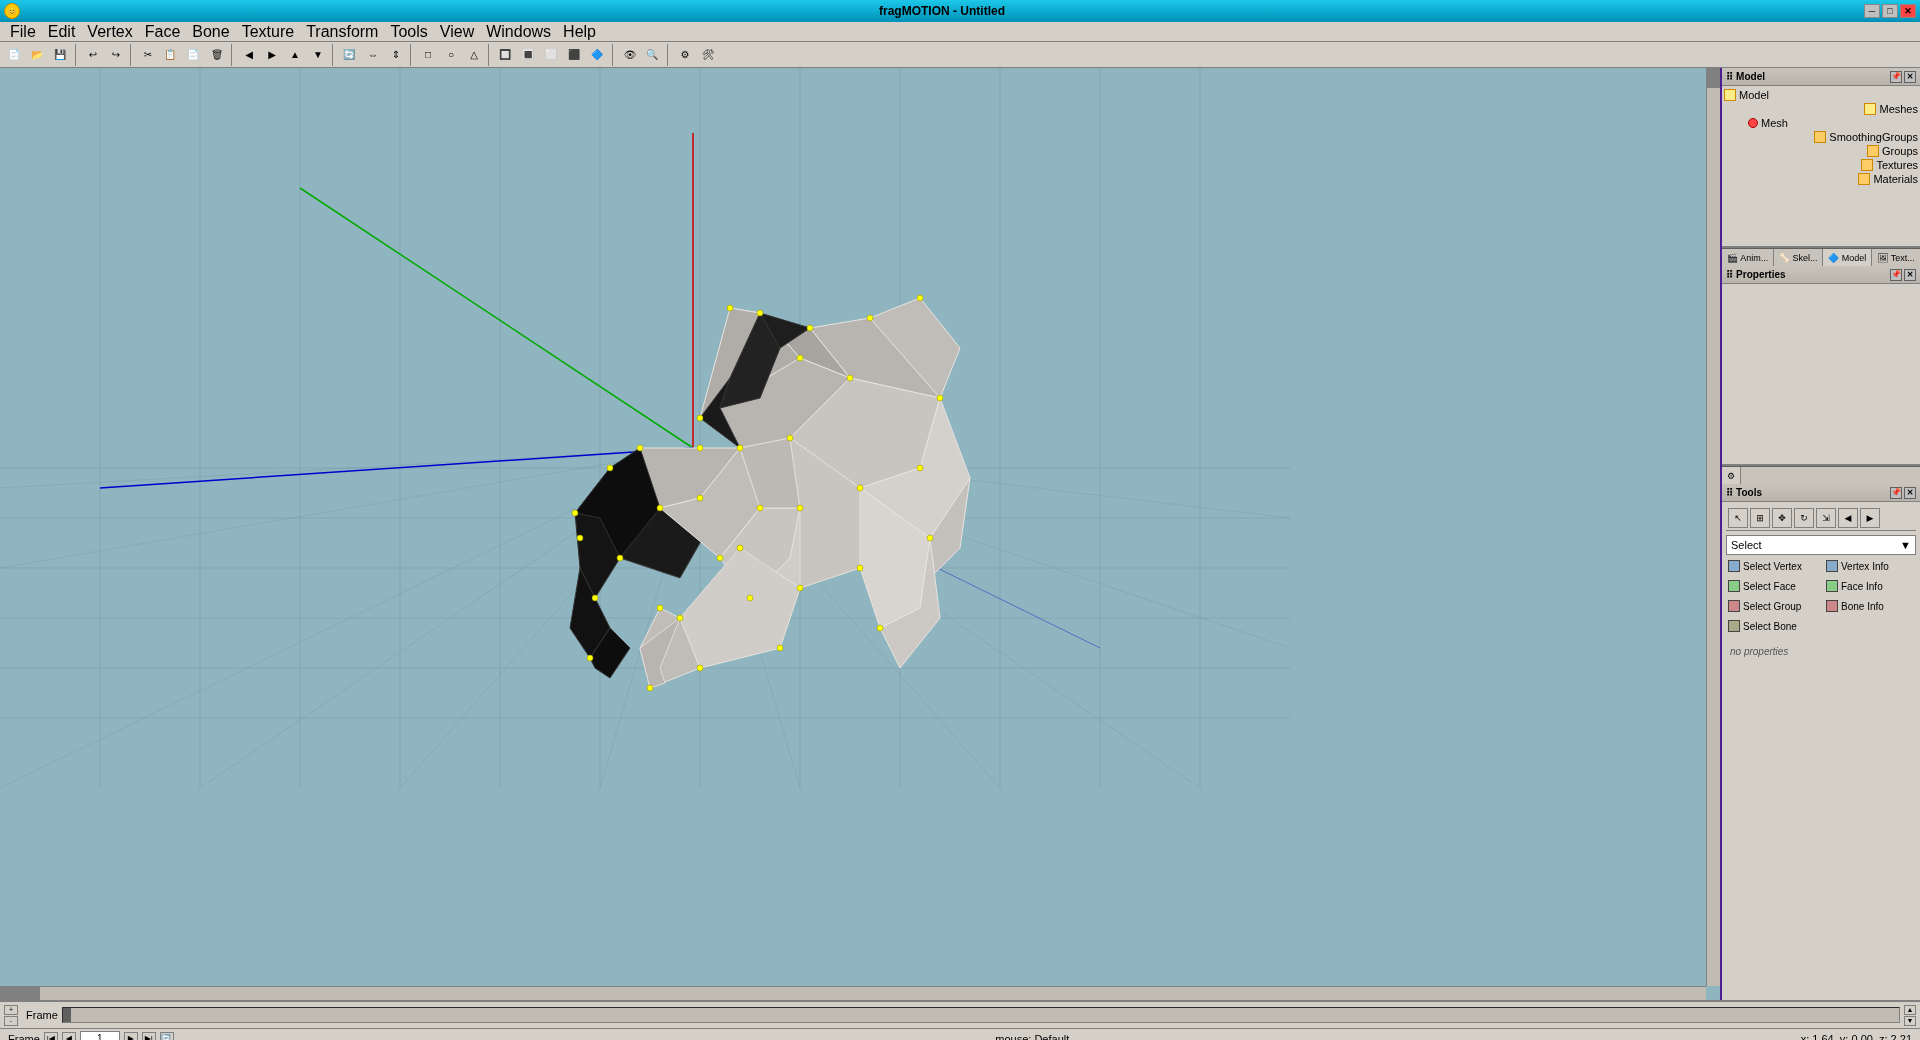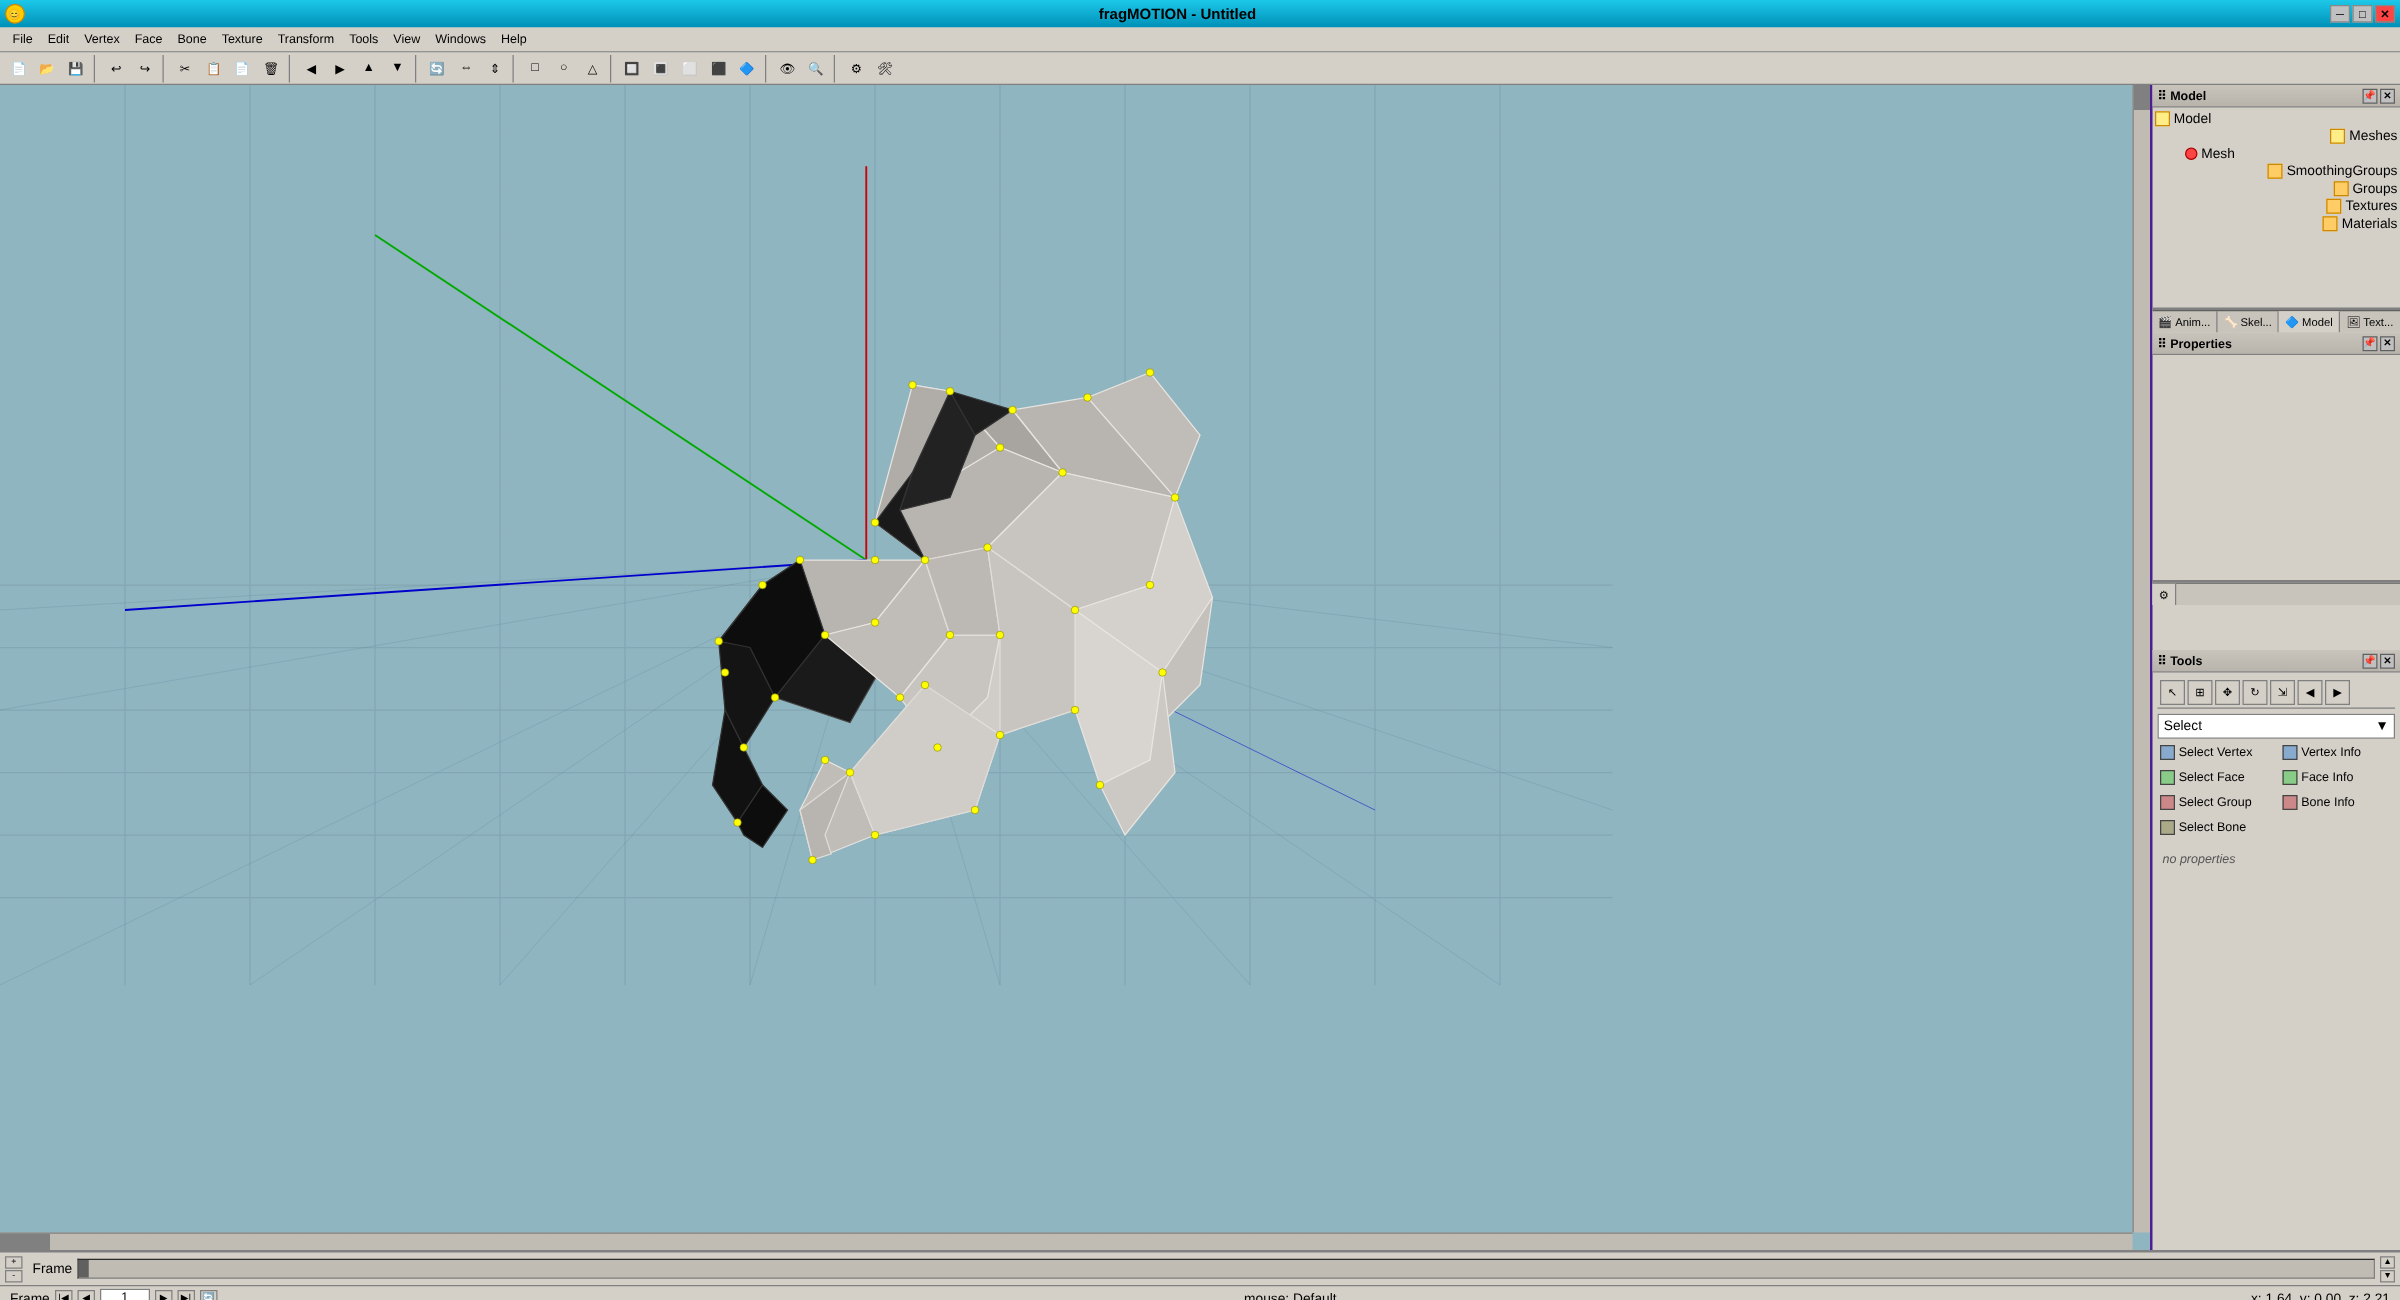--- a/index.html
+++ b/index.html
@@ -16,21 +16,21 @@
     .win-btn { width: 16px; height: 14px; background: #c0c0c0; border: 1px solid #888; display: flex; align-items: center; justify-content: center; font-size: 9px; cursor: pointer; }
     .win-btn.close { background: #ff4444; }
     .app-icon { width: 16px; height: 16px; background: #ffcc00; border-radius: 50%; border: 1px solid #cc8800; display: flex; align-items: center; justify-content: center; font-size: 8px; }
 
     
     #menu-bar {
       width: 100%; height: 20px; background: #d4d0c8;
       display: flex; align-items: center; padding: 0 4px;
       border-bottom: 1px solid #808080;
     }
-    .menu-item { padding: 2px 6px; font-size: 10px; cursor: pointer; }
+    .menu-item { padding: 2px 6px; font-size: 16px; cursor: pointer; }
 
     
     #toolbar {
       width: 100%; height: 26px; background: #d4d0c8;
       display: flex; align-items: center; padding: 2px 4px; gap: 1px;
       border-bottom: 1px solid #808080;
     }
     .tb-btn {
       width: 22px; height: 22px; background: #d4d0c8;
       border: 1px solid transparent; display: flex; align-items: center; justify-content: center;
@@ -90,21 +90,21 @@
       display: flex; align-items: center; gap: 2px;
     }
     .tab-item.active { background: #d4d0c8; }
 
     
     #properties-panel { height: 200px; }
     #properties-content { padding: 4px; overflow-y: auto; height: calc(100% - 18px); }
     .prop-title { font-weight: bold; font-size: 11px; margin-bottom: 4px; background: #b0acc8; padding: 2px 4px; }
 
     
-    #tools-panel { flex: 1; display: flex; flex-direction: column; margin-top: 36px; }
+    #tools-panel { flex: 1; display: flex; flex-direction: column; }
     #tools-content { padding: 4px; overflow-y: auto; flex: 1; }
     .tools-toolbar { display: flex; gap: 2px; flex-wrap: wrap; padding: 2px; border-bottom: 1px solid #808080; margin-bottom: 4px; }
     .tool-btn {
       width: 20px; height: 20px; background: #d4d0c8; border: 1px solid #808080;
       display: flex; align-items: center; justify-content: center; font-size: 9px; cursor: pointer;
     }
     .tool-dropdown {
       width: 100%; height: 20px; background: #fff; border: 1px solid #808080;
       display: flex; align-items: center; justify-content: space-between; padding: 0 4px;
       font-size: 11px; cursor: pointer; margin-bottom: 4px;

